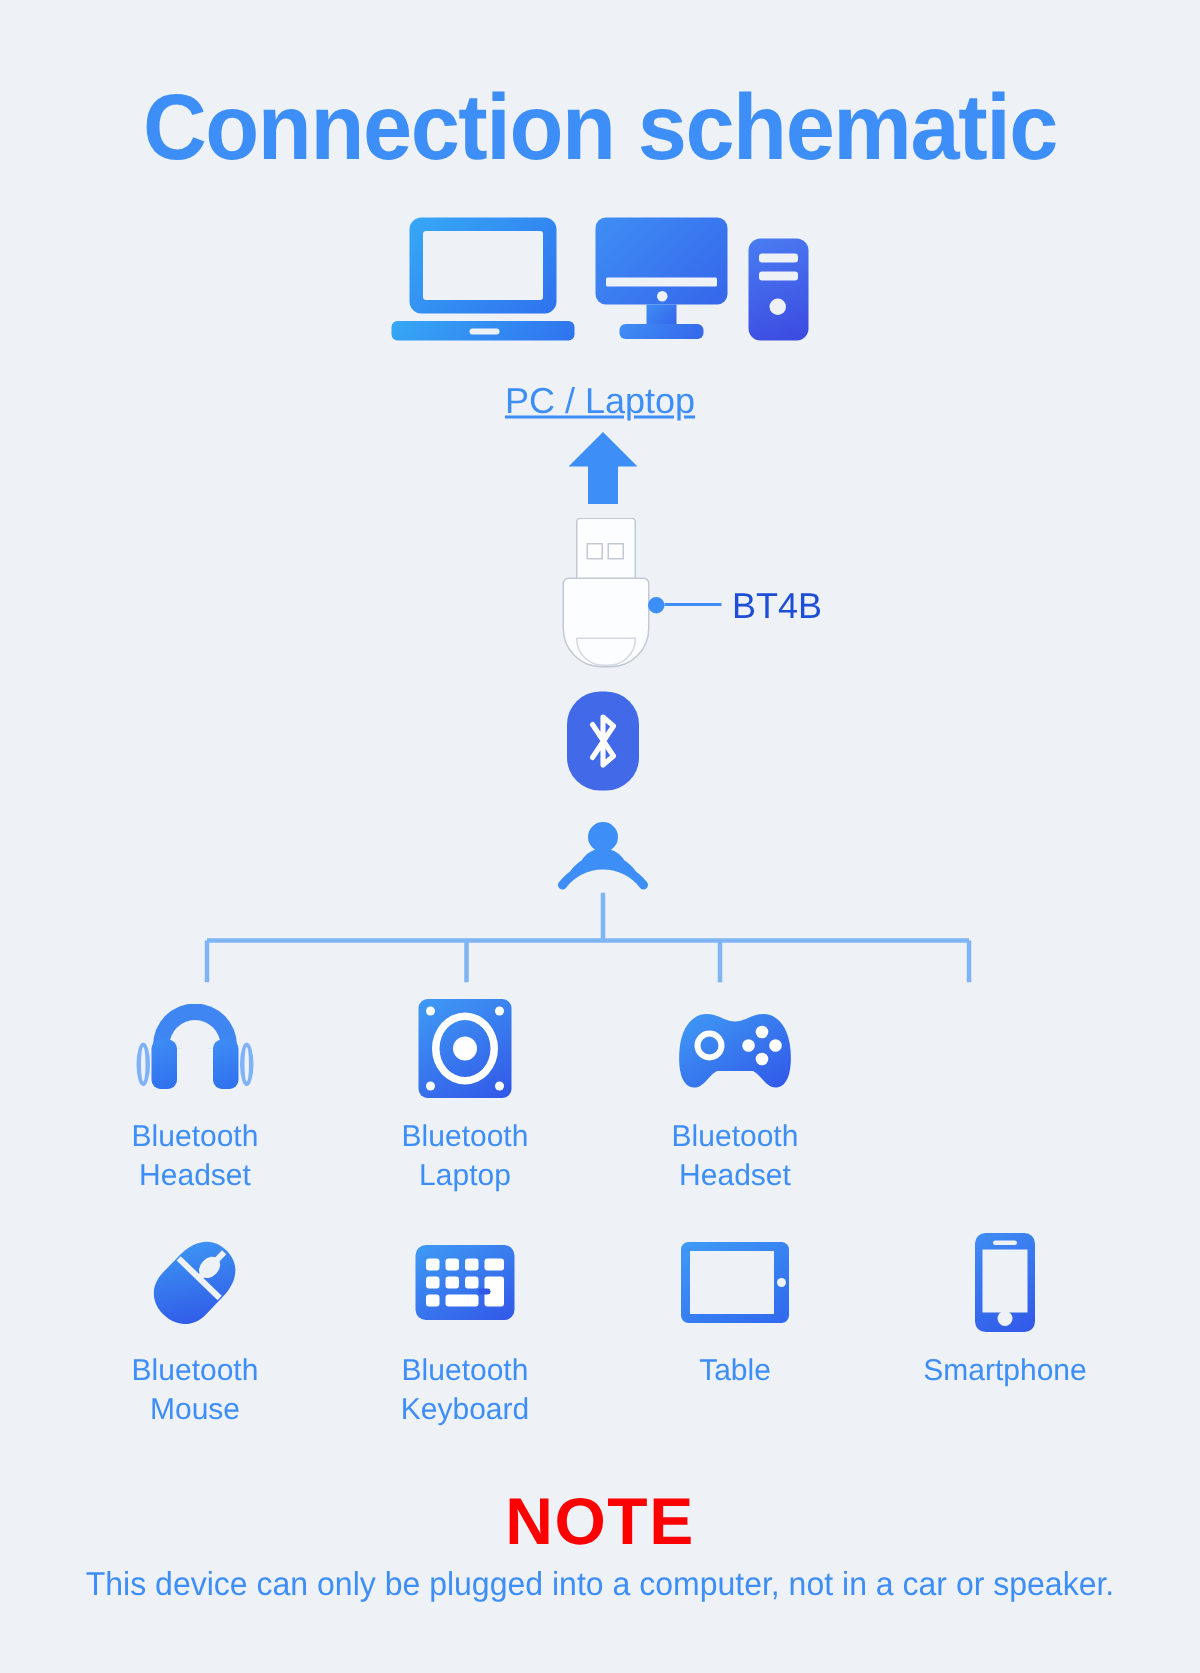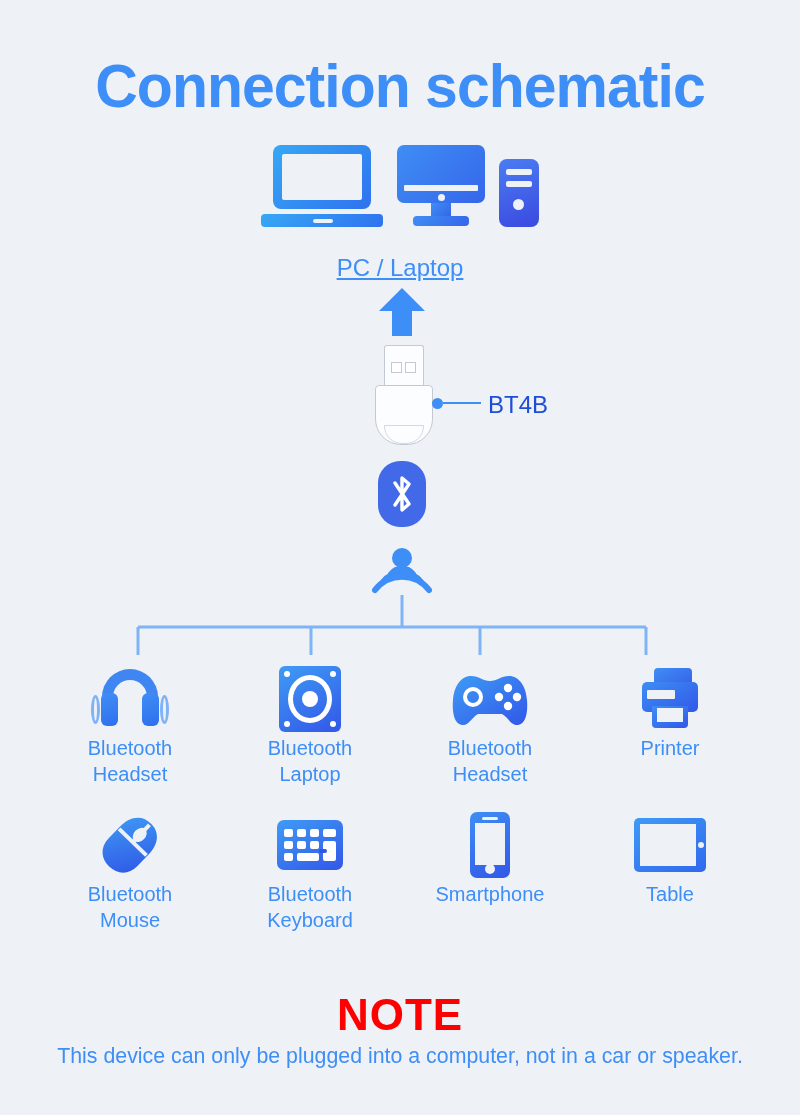--- a/index.html
+++ b/index.html
@@ -149,21 +149,21 @@
   .connector{position:absolute;top:595px;left:0;width:800px;height:60px;}
 
   
   .grid{
     position:absolute;top:663px;left:40px;width:720px;
   }
   .row{display:flex;}
   .cell{width:180px;display:flex;flex-direction:column;align-items:center;}
   .icon-wrap{height:72px;display:flex;align-items:center;justify-content:center;}
   .cap{
-    text-align:center;font-size:20px;color:#3d8ef7;
+    margin-top:10px;text-align:center;font-size:20px;color:#3d8ef7;
     line-height:1.3;
   }
   .row2{margin-top:22px;}
 
   
   .headset{position:relative;width:78px;height:60px;}
   .headset .band{
     position:absolute;top:0;left:11px;width:56px;height:56px;
     border:11px solid #3f86f2;border-radius:28px 28px 0 0;
     border-bottom:none;box-sizing:border-box;height:30px;
@@ -381,34 +381,20 @@
             <circle cx="66" cy="27" r="4.2" fill="#fff"></circle>
             <circle cx="57" cy="36" r="4.2" fill="#fff"></circle>
           </svg>
         </div>
         <div class="cap">
           <span>Bluetooth</span><br>
           <span>Headset</span>
         </div>
       </div>
 
-      <div class="cell">
-        <div class="icon-wrap">
-          <div class="printer">
-            <div class="tray"></div>
-              <div class="body"></div>
-              <div class="slot"></div>
-            <div class="out"></div>
-              <div class="paper"></div>
-          </div>
-        </div>
-        <div class="cap">
-          <span>Printer</span>
-        </div>
-      </div>
 
     </div>
 
     <div class="row row2">
 
       <div class="cell">
         <div class="icon-wrap">
           <svg width="72" height="68" viewBox="0 0 72 68">
             <defs>
               <linearGradient id="msg" x1="0" y1="0" x2="1" y2="1">
@@ -448,42 +434,42 @@
           </div>
         </div>
         <div class="cap">
           <span>Bluetooth</span><br>
           <span>Keyboard</span>
         </div>
       </div>
 
       <div class="cell">
         <div class="icon-wrap">
+          <div class="tablet">
+            <div class="scr"></div>
+              <div class="home"></div>
+          </div>
+        </div>
+        <div class="cap">
+          <span>Table</span>
+        </div>
+      </div>
+
+      <div class="cell">
+        <div class="icon-wrap">
           <div class="phone">
             <div class="spk"></div>
               <div class="scr"></div>
               <div class="home"></div>
           </div>
         </div>
         <div class="cap">
           <span>Smartphone</span>
         </div>
       </div>
 
-      <div class="cell">
-        <div class="icon-wrap">
-          <div class="tablet">
-            <div class="scr"></div>
-              <div class="home"></div>
-          </div>
-        </div>
-        <div class="cap">
-          <span>Table</span>
-        </div>
-      </div>
-
     </div>
   </div>
 
   <div class="note-title">NOTE</div>
   <div class="note-text">This device can only be plugged into a computer, not in a car or speaker.</div>
 
 </div>
 
 </body></html>

